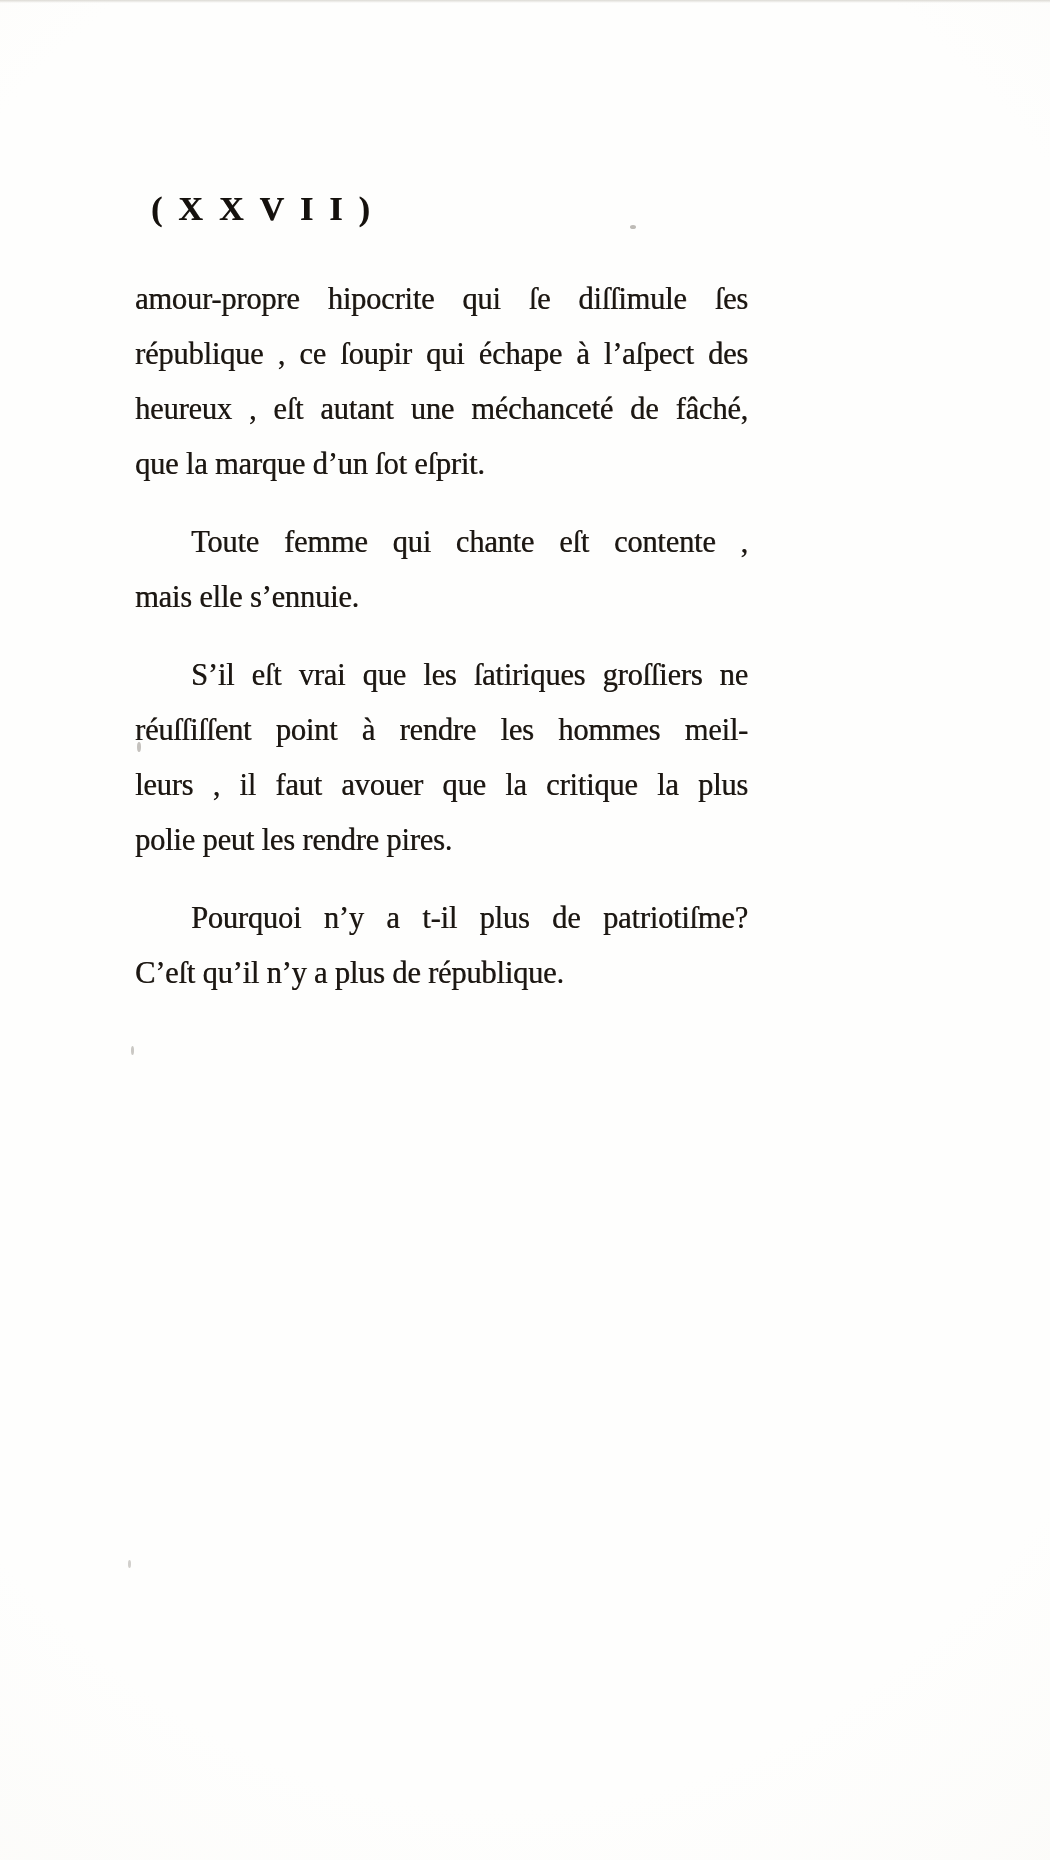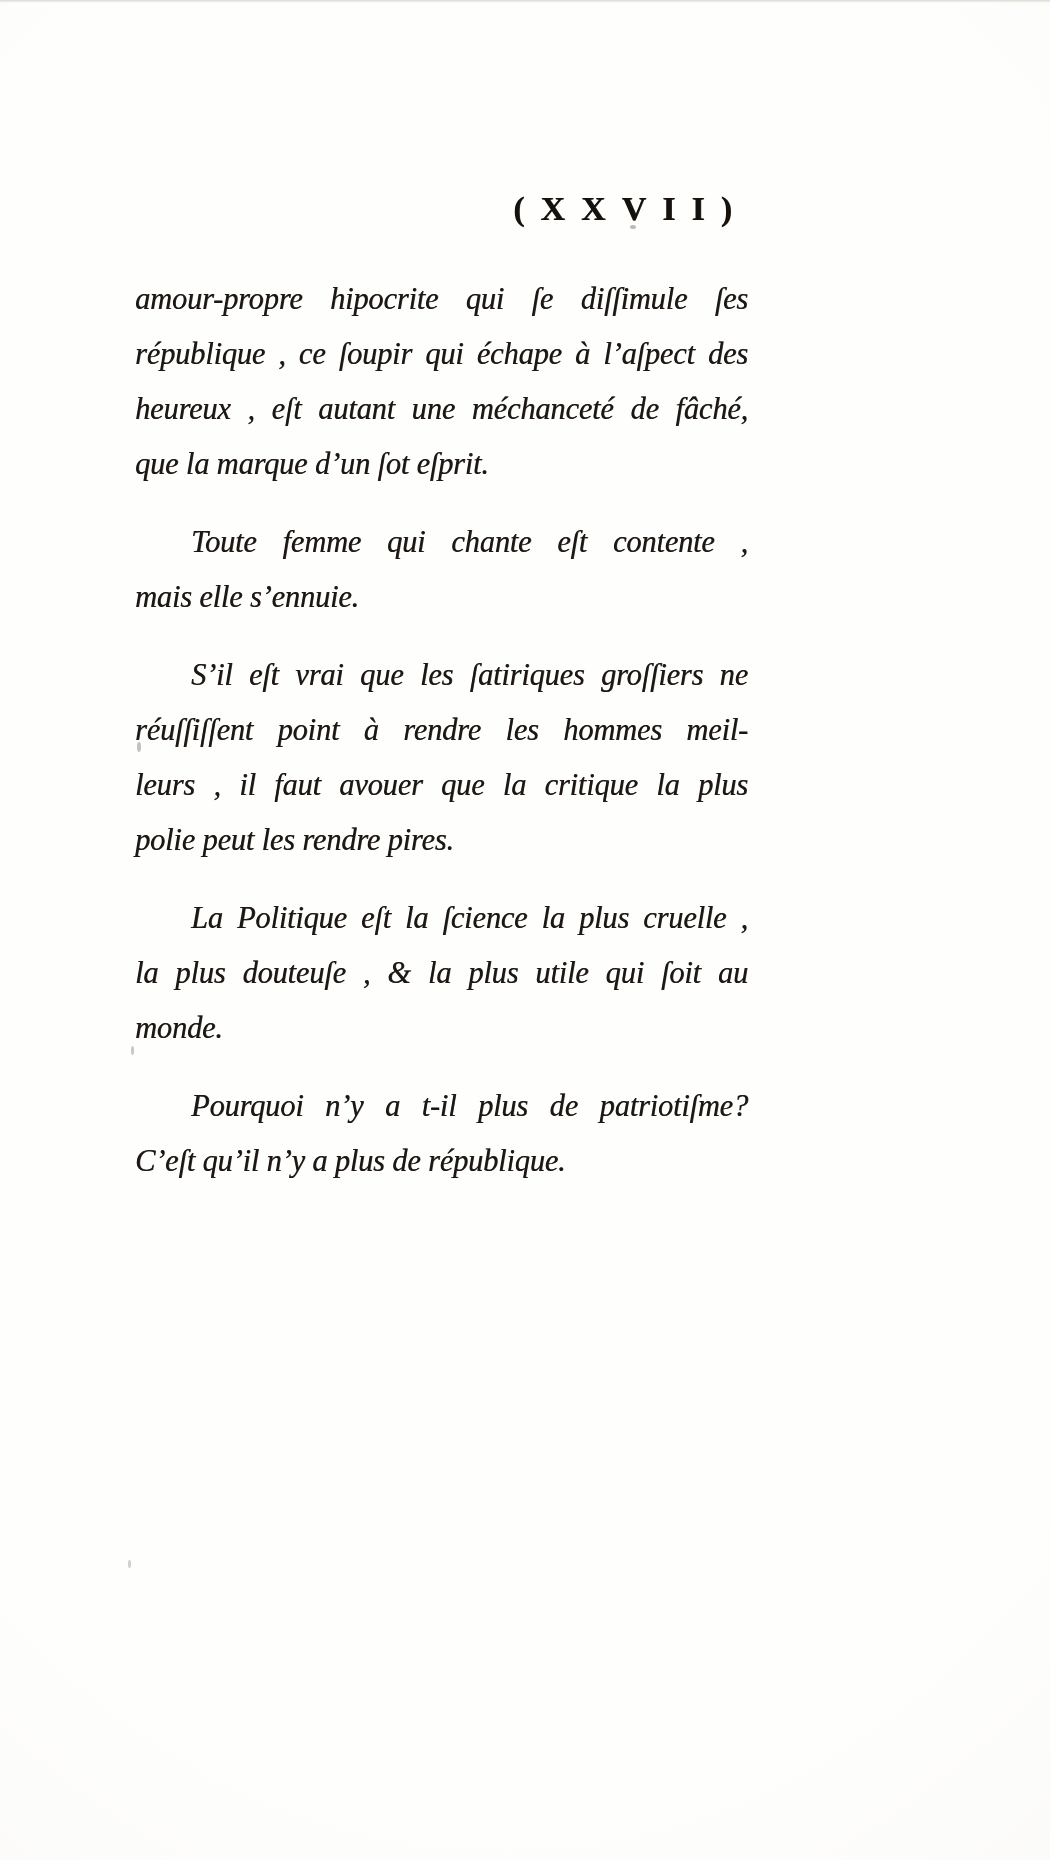--- a/index.html
+++ b/index.html
@@ -16,38 +16,38 @@
     color: #1c1712;
     overflow: hidden;
   }
   .page-top-edge {
     position: absolute; top: 0; left: 0; right: 0; height: 3px;
     background: linear-gradient(#dcdad4, rgba(255,255,255,0));
   }
   .page-number {
     position: absolute;
     top: 190px; left: 135px; width: 613px;
-    text-align: right;
+    text-align: left;
     font-size: 34px;
     font-weight: bold;
     letter-spacing: 16px;
     text-indent: 16px; 
     color: #15110d;
     text-shadow: 0.5px 0.4px 0 rgba(25,20,15,0.8);
   }
   .text-block {
     position: absolute;
     top: 272px; left: 135px; width: 613px;
     font-size: 30.5px;
     line-height: 55px;
     letter-spacing: -0.2px;
     color: #1c1712;
     text-shadow: 0.45px 0.3px 0 rgba(28,22,16,0.75);
   }
-  .para { margin-top: 23px; font-style: italic; }
+  .para { margin-top: 23px; }
   .para:first-child { margin-top: 0; }
   .line { text-align: justify; text-align-last: justify; }
   .line.first { text-indent: 56px; }
   .line.last { text-align-last: left; }
   .speck {
     position: absolute;
     background: #7e786f;
     border-radius: 50%;
     opacity: 0.5;
   }
@@ -79,25 +79,20 @@
     </div>
 
     <div class="para">
       <div class="line first">S’il eſt vrai que les ſatiriques groſſiers ne</div>
       <div class="line">réuſſiſſent point à rendre les hommes meil-</div>
       <div class="line">leurs , il faut avouer que la critique la plus</div>
       <div class="line last">polie peut les rendre pires.</div>
     </div>
 
 
-    <div class="para">
-      <div class="line first">La Politique eſt la ſcience la plus cruelle ,</div>
-      <div class="line">la plus douteuſe , &amp; la plus utile qui ſoit au</div>
-      <div class="line last">monde.</div>
-    </div>
 
     <div class="para">
       <div class="line first">Pourquoi n’y a t-il plus de patriotiſme?</div>
       <div class="line last">C’eſt qu’il n’y a plus de république.</div>
     </div>
 
   </div>
 
   <div class="speck s1"></div>
   <div class="speck s2"></div>

